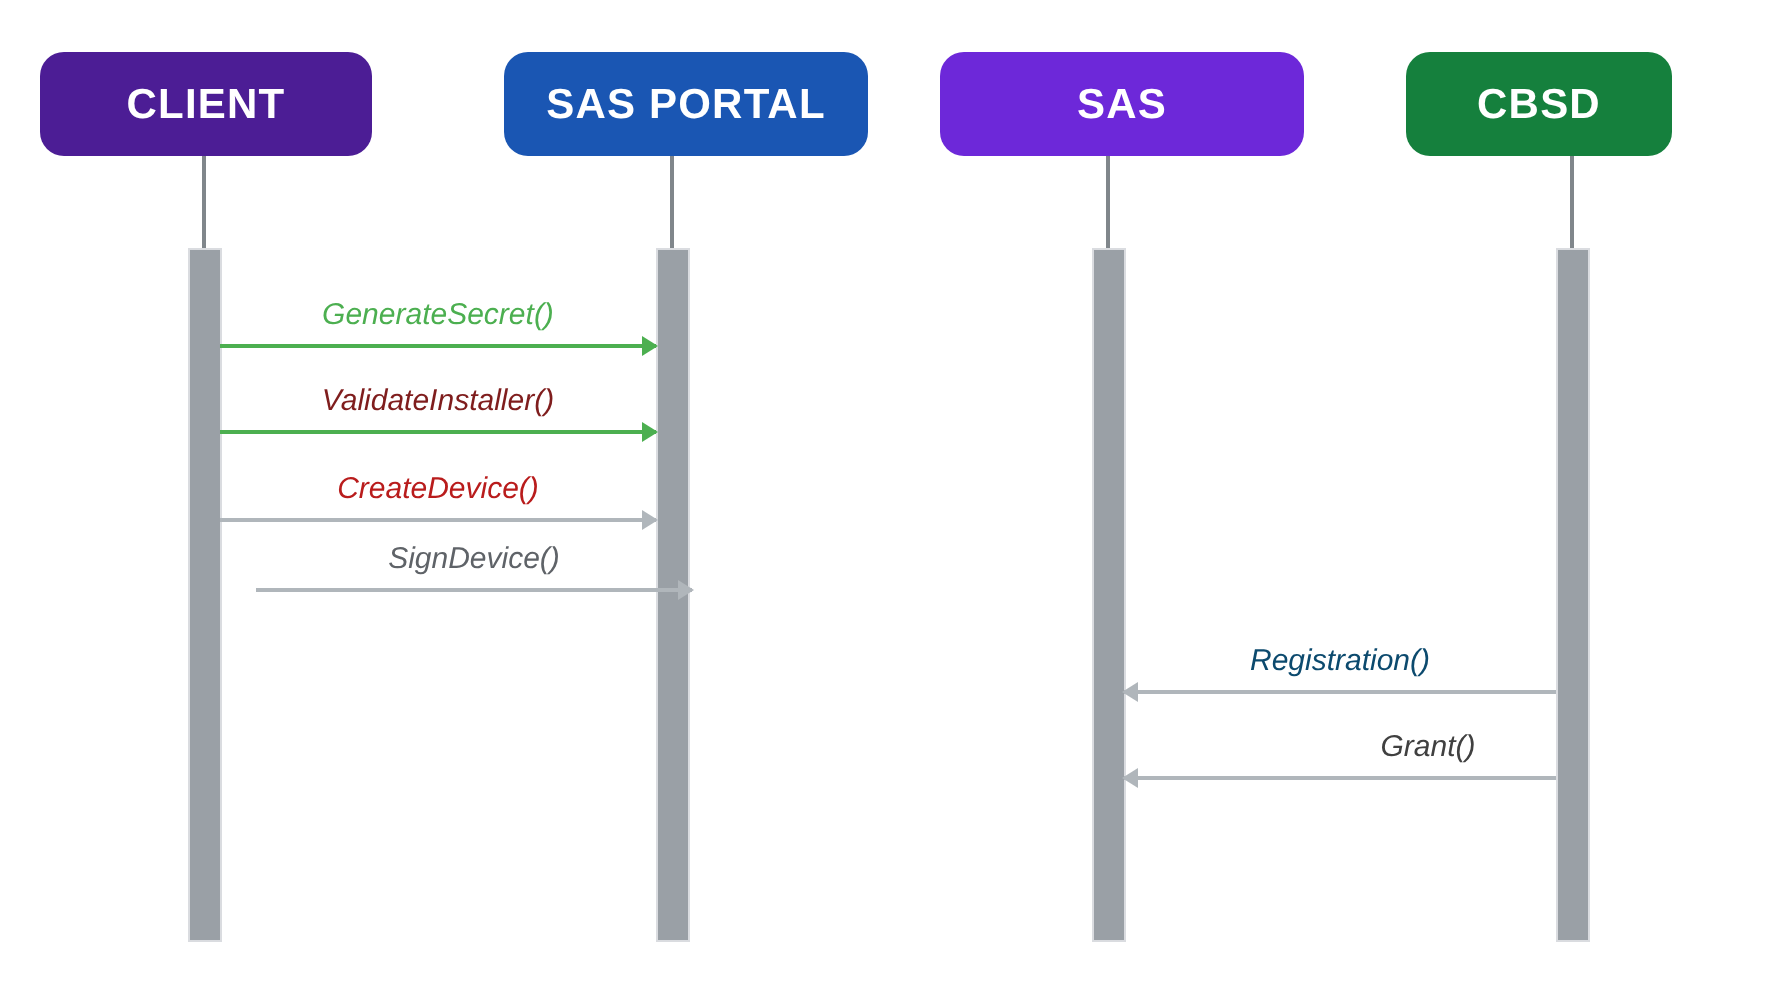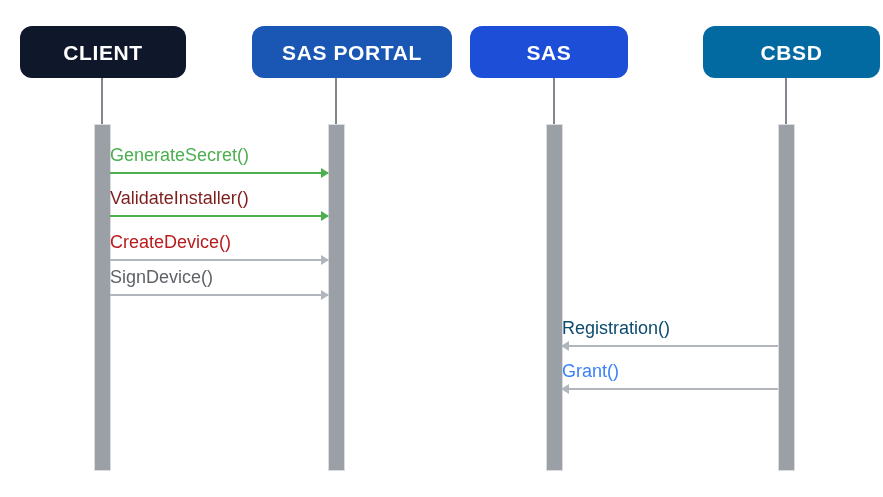--- a/index.html
+++ b/index.html
@@ -84,23 +84,25 @@
   .msg.to-left .head {
     left: -1px;
     border-right-width: 8px;
     border-right-style: solid;
   }
   .msg .msg-label {
     position: absolute;
     bottom: 8px;
     left: 0;
     width: 100%;
-    font-size: 18px;
+    text-align: center;
+    font-size: 15px;
     line-height: 1.1;
     white-space: nowrap;
+    font-style: italic;
   }
 </style>
 </head>
 <body>
 
 <div id="canvas">
 
   <div id="lifelines-layer">
       <div class="stem" style="left: 101px; top: 78px; height: 46px; background: rgb(128, 134, 139);"></div>
       <div class="activation" style="left: 94px; top: 124px; height: 347px; background: rgb(154, 160, 166); border-color: rgb(218, 220, 224);"></div>
@@ -121,45 +123,45 @@
       <div class="msg to-right" style="left: 110px; top: 215px; width: 218px;">
         <div class="line" style="background: rgb(76, 175, 80);"></div>
         <div class="head" style="border-left-color: rgb(76, 175, 80);"></div>
         <div class="msg-label" style="color: #7f1d1d;">ValidateInstaller()</div>
       </div>
       <div class="msg to-right" style="left: 110px; top: 259px; width: 218px;">
         <div class="line" style="background: rgb(176, 182, 187);"></div>
         <div class="head" style="border-left-color: rgb(176, 182, 187);"></div>
         <div class="msg-label" style="color: #b91c1c;">CreateDevice()</div>
       </div>
-      <div class="msg to-right" style="left: 110px; top: 294px; width: 218px;">
+      <div class="msg to-right" style="left: 128px; top: 294px; width: 218px;">
         <div class="line" style="background: rgb(176, 182, 187);"></div>
         <div class="head" style="border-left-color: rgb(176, 182, 187);"></div>
         <div class="msg-label" style="color: rgb(95, 99, 104);">SignDevice()</div>
       </div>
       <div class="msg to-left" style="left: 562px; top: 345px; width: 216px;">
         <div class="line" style="background: rgb(176, 182, 187);"></div>
         <div class="head" style="border-right-color: rgb(176, 182, 187);"></div>
         <div class="msg-label" style="color: #0c4a6e;">Registration()</div>
       </div>
       <div class="msg to-left" style="left: 562px; top: 388px; width: 216px;">
         <div class="line" style="background: rgb(176, 182, 187);"></div>
         <div class="head" style="border-right-color: rgb(176, 182, 187);"></div>
-        <div class="msg-label" style="color: #3b82f6;">Grant()</div>
+        <div class="msg-label" style="color: #404040; padding-left: 44px;">Grant()</div>
       </div>
     </div>
 
   <div id="participants-layer">
-      <div class="participant" style="left: 20px; top: 26px; width: 166px; height: 52px; background: #0f172a;">
+      <div class="participant" style="left: 20px; top: 26px; width: 166px; height: 52px; background: #4c1d95;">
         <span class="p-label">CLIENT</span>
       </div>
-      <div class="participant" style="left: 252px; top: 26px; width: 200px; height: 52px; background: rgb(26, 86, 179);">
+      <div class="participant" style="left: 252px; top: 26px; width: 182px; height: 52px; background: rgb(26, 86, 179);">
         <span class="p-label">SAS PORTAL</span>
       </div>
-      <div class="participant" style="left: 470px; top: 26px; width: 158px; height: 52px; background: #1d4ed8;">
+      <div class="participant" style="left: 470px; top: 26px; width: 182px; height: 52px; background: #6d28d9;">
         <span class="p-label">SAS</span>
       </div>
-      <div class="participant" style="left: 703px; top: 26px; width: 177px; height: 52px; background: #0369a1;">
+      <div class="participant" style="left: 703px; top: 26px; width: 133px; height: 52px; background: #15803d;">
         <span class="p-label">CBSD</span>
       </div>
     </div>
 
 </div>
 
 </body></html>

